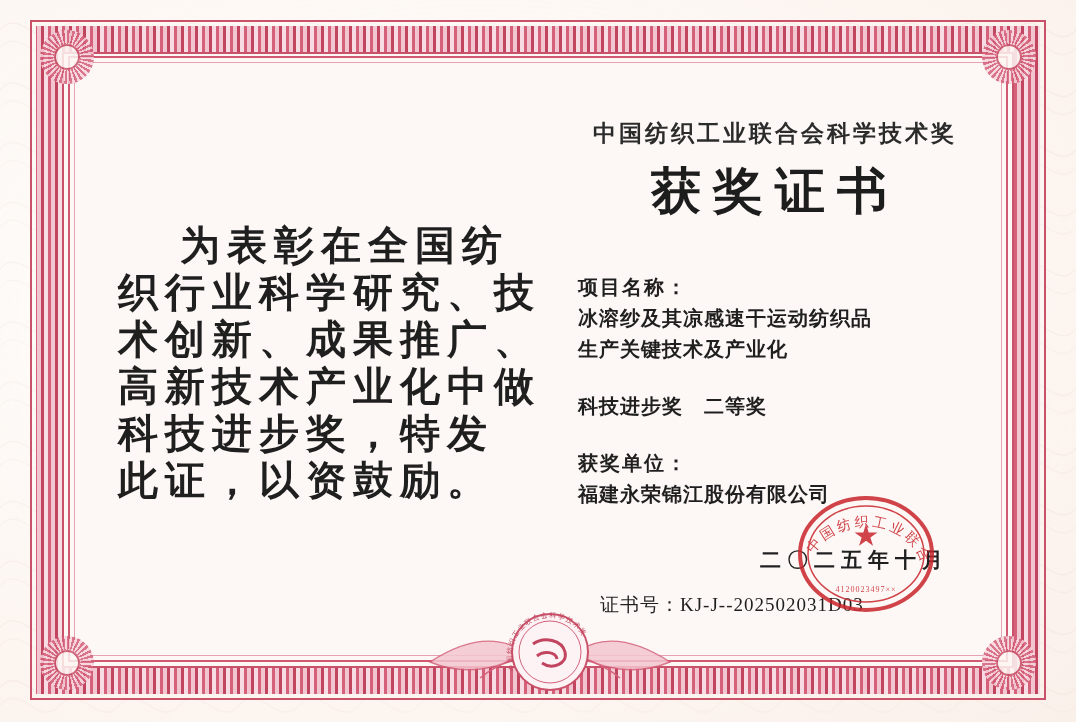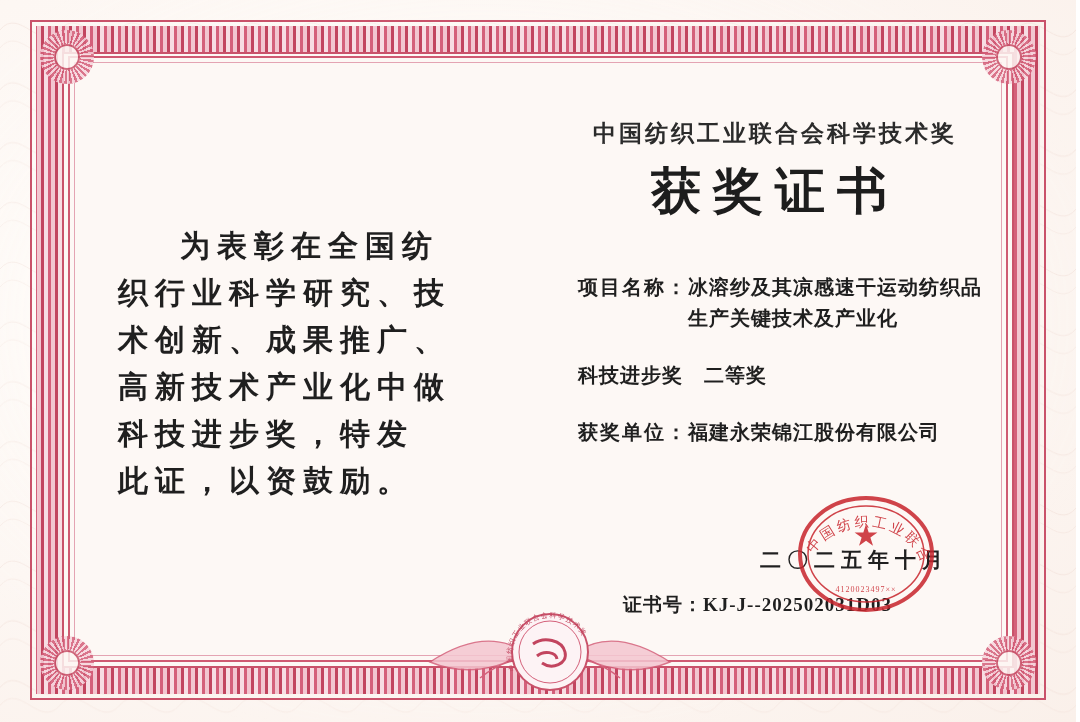--- a/index.html
+++ b/index.html
@@ -81,47 +81,47 @@
     position:absolute;left:560px;top:158px;width:430px;
     text-align:center;
     font-size:50px;letter-spacing:12px;color:#1d1d1d;
     font-weight:700;
     font-family:"Liberation Serif","DejaVu Serif",serif;
   }
 
   
   .citation{
     position:absolute;left:118px;top:222px;width:400px;
-    font-size:30px;line-height:47px;color:#1f1f1f;
+    font-size:40px;line-height:47px;color:#1f1f1f;
     letter-spacing:7px;
     font-weight:600;
   }
   .citation .l1{text-indent:62px;display:block;}
   .citation span{display:block;white-space:nowrap;}
 
   
   .info{
     position:absolute;left:578px;top:272px;width:420px;
     font-size:20px;color:#1f1f1f;font-weight:600;
   }
-  .info-row{display:flex;margin-bottom:26px;line-height:31px;}
+  .info-row{display:flex;margin-bottom:26px;line-height:31px;flex-direction:column;}
   .info-label{white-space:nowrap;letter-spacing:2px;}
   .info-value{letter-spacing:1px;}
   .info-value-2lines{max-width:312px;}
 
   
   .date{
     position:absolute;left:760px;top:546px;
     font-size:21px;letter-spacing:6px;color:#1f1f1f;font-weight:600;
     white-space:nowrap;
   }
   
   .cert-no{
-    position:absolute;left:623px;top:592px;
-    font-size:19px;letter-spacing:1px;color:#1f1f1f;font-weight:700;
+    position:absolute;left:600px;top:592px;
+    font-size:19px;letter-spacing:1px;color:#1f1f1f;font-weight:400;
     white-space:nowrap;
   }
   
   .seal{
     position:absolute;left:786px;top:492px;width:160px;height:124px;
     pointer-events:none;
   }
   
   .emblem{
     position:absolute;left:420px;top:600px;width:260px;height:96px;

